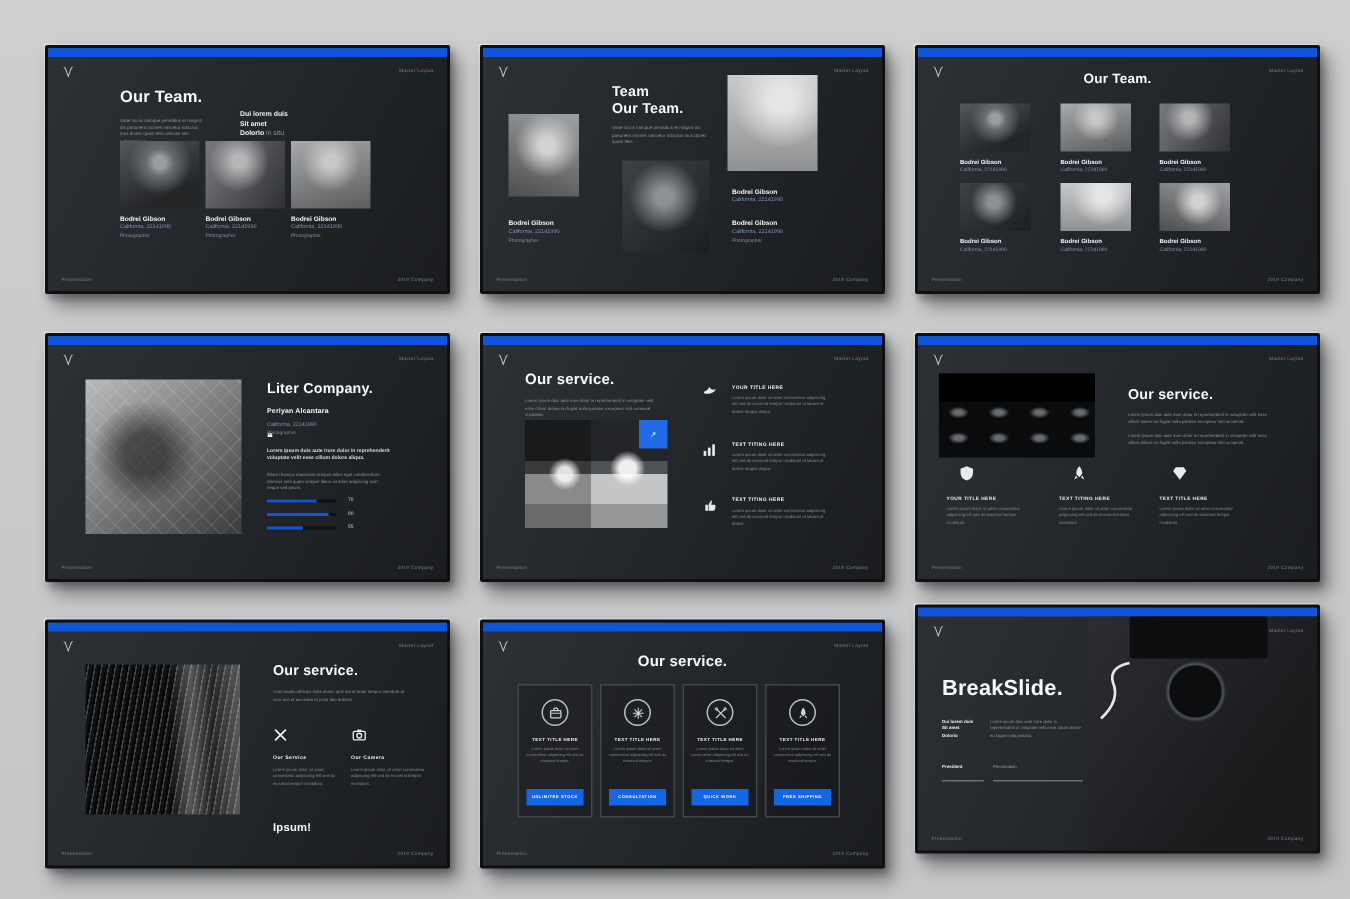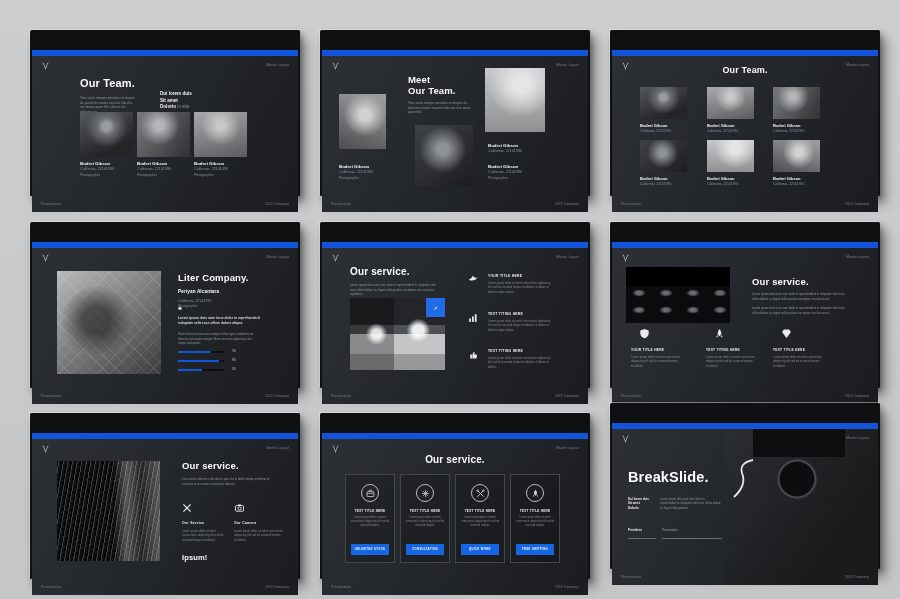--- a/index.html
+++ b/index.html
@@ -2,21 +2,21 @@
 <html><head>
 <meta charset="utf-8">
 <style>
   *{margin:0;padding:0;box-sizing:border-box;}
   html,body{width:900px;height:599px;}
   body{background:#c8c9cb;font-family:"Liberation Sans",sans-serif;overflow:hidden;}
   .board{position:relative;width:900px;height:599px;background:linear-gradient(180deg,#cdcecf 0%,#c5c6c8 100%);}
   .slide{position:absolute;width:270px;height:166px;background:#0f1012;padding:2px;border-radius:1.5px;
          box-shadow:6px 8px 12px rgba(0,0,0,.38),2px 3px 5px rgba(0,0,0,.28),-1px -1px 0 rgba(255,255,255,.45);}
   .inner{position:relative;width:100%;height:100%;overflow:hidden;
-         background:linear-gradient(118deg,#2d3034 0%,#24272b 45%,#1a1c1f 100%);margin-top:18px;}
+         background:linear-gradient(118deg,#2d3034 0%,#24272b 45%,#1a1c1f 100%);}
   .bar{position:absolute;left:0;top:0;right:0;height:6px;background:#1355da;}
   .logo{position:absolute;left:9px;top:11px;width:9px;height:10px;}
   .ctr{position:absolute;color:#7e8artefact;}
   .ctr{position:absolute;color:#7e838a;font-size:3.2px;letter-spacing:.2px;}
   .tr{right:9px;top:13px;}
   .bl{left:9px;bottom:6px;}
   .br{right:9px;bottom:6px;}
   .h{position:absolute;color:#fafbfc;font-weight:bold;letter-spacing:.15px;}
   .p{position:absolute;color:#8f9398;line-height:1.55;}
   .bold-lines{position:absolute;color:#eef0f3;font-weight:bold;line-height:1.45;}
@@ -112,21 +112,21 @@
     </div>
   </section>
 
   <section class="slide" style="left:320px;top:30px">
     <div class="inner">
       <div class="bar"></div>
       <svg class="logo" viewBox="0 0 12 12">
           <path d="M1.5 1.2 L3.6 2 L6 8.6 L8.4 2 L10.5 1.2 L8.9 3 L6 11 L3.1 3 Z" fill="#c9ced4"></path>
         </svg>
       <span class="ctr tr">Master Layout</span>
-      <div class="h" style="left:86px;top:24px;font-size:9.5px">Meet</div>
+      <div class="h" style="left:86px;top:24px;font-size:9.5px">Team</div>
       <div class="h" style="left:86px;top:35px;font-size:9.5px">Our Team.</div>
       <div class="p" style="left:86px;top:51px;width:68px;font-size:3px">Vitae sociis natoque penatibus et magnis dis parturient montes nascetur ridiculus mus donec quam felis.</div>
       <div class="ph phb" style="position:absolute;left:17px;top:44px;width:47px;height:55px"></div>
       <div class="member" style="left:17px;top:110px;width:50px">
         <div class="mname">Bodrei Gibson</div>
         <div class="mloc">California, 22141990</div>
         <div class="mrole">Photographer</div>
       </div>
       <div class="ph phe" style="position:absolute;left:93px;top:75px;width:58px;height:61px"></div>
       <div class="ph phd" style="position:absolute;left:163px;top:18px;width:60px;height:64px"></div>
@@ -300,21 +300,21 @@
         </svg>
       <div class="itm-title" style="left:150px;top:88px;font-size:3.4px">Our Service</div>
       <div class="itm-text" style="left:150px;top:96px;width:48px">Lorem ipsum dolor sit amet consectetur adipiscing elit sed do eiusmod tempor incididunt.</div>
       <svg style="position:absolute;left:202px;top:70px;width:11px;height:10px" viewBox="0 0 10 10">
           <rect x="1" y="2.6" width="8" height="5.6" rx=".8" fill="none" stroke="#e8eaed" stroke-width=".9"></rect>
           <circle cx="5" cy="5.4" r="1.6" fill="none" stroke="#e8eaed" stroke-width=".9"></circle>
           <rect x="3.6" y="1.4" width="2.8" height="1.4" fill="#e8eaed"></rect>
         </svg>
       <div class="itm-title" style="left:202px;top:88px;font-size:3.4px">Our Camera</div>
       <div class="itm-text" style="left:202px;top:96px;width:50px">Lorem ipsum dolor sit amet consectetur adipiscing elit sed do eiusmod tempor incididunt.</div>
-      <div class="h" style="left:150px;top:120px;font-size:7.5px">Ipsum!</div>
+      <div class="h" style="left:150px;top:132px;font-size:7.5px">Ipsum!</div>
       <span class="ctr bl">Presentation</span>
       <span class="ctr br">2019 Company</span>
     </div>
   </section>
 
   <section class="slide" style="left:320px;top:413px">
     <div class="inner">
       <div class="bar"></div>
       <svg class="logo" viewBox="0 0 12 12">
           <path d="M1.5 1.2 L3.6 2 L6 8.6 L8.4 2 L10.5 1.2 L8.9 3 L6 11 L3.1 3 Z" fill="#c9ced4"></path>

